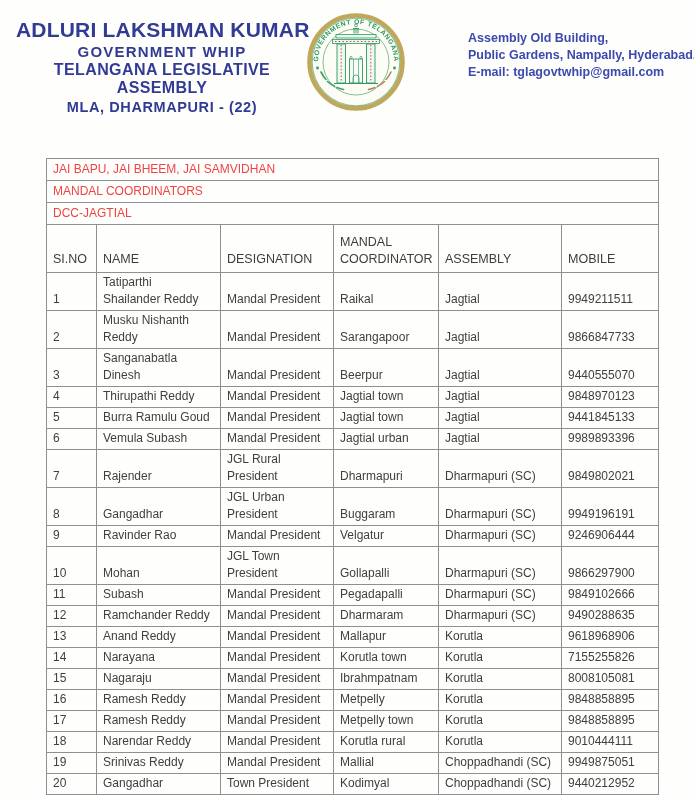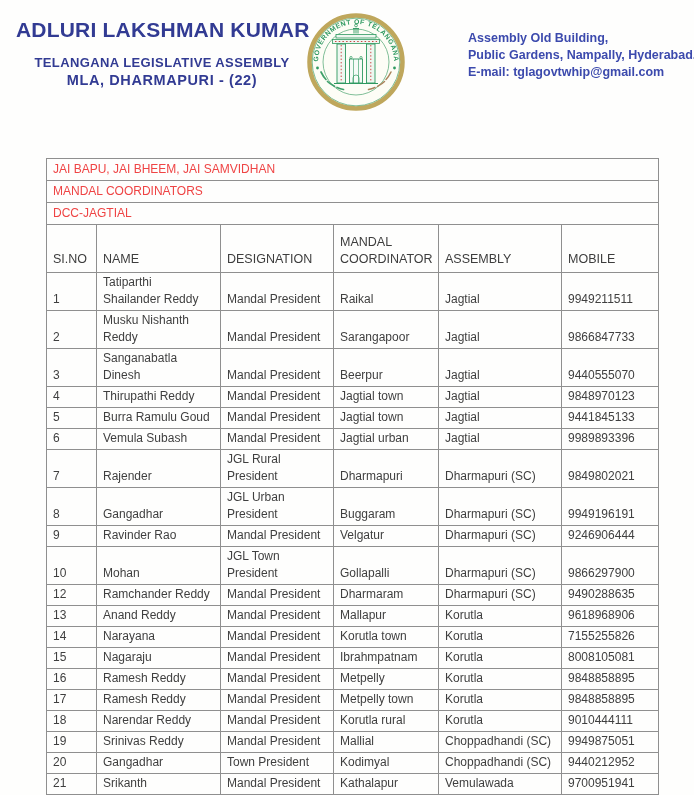--- a/index.html
+++ b/index.html
@@ -23,21 +23,21 @@
     box-sizing:border-box;
   }
   .lh-left {
     width:292px;
     text-align:center;
     color:#323b93;
     padding-top:6px;
   }
   .lh-name   { font-size:21px;   font-weight:bold; letter-spacing:0.2px; white-space:nowrap; }
   .lh-title  { font-size:15px;   font-weight:bold; letter-spacing:1.2px; margin-top:1px; }
-  .lh-assembly { font-size:13px; font-weight:bold; letter-spacing:0.4px; margin-top:13px; }
+  .lh-assembly { font-size:16px; font-weight:bold; letter-spacing:0.4px; margin-top:1px; }
   .lh-constituency { font-size:14.5px; font-weight:bold; letter-spacing:0.6px; margin-top:2px; }
   .lh-emblem { width:100px; height:100px; margin-left:-2px; }
   .lh-right {
     margin-left:62px;
     padding-top:18px;
     color:#3c4aad;
     font-size:12.5px;
     font-weight:bold;
     line-height:17px;
     white-space:nowrap;
@@ -81,20 +81,21 @@
 </style>
 </head>
 <body>
 
 <div class="page">
 
   <header class="letterhead">
 
     <div class="lh-left">
       <div class="lh-name">ADLURI LAKSHMAN KUMAR</div>
+      <div class="lh-title">GOVERNMENT WHIP</div>
       <div class="lh-assembly">TELANGANA LEGISLATIVE ASSEMBLY</div>
       <div class="lh-constituency">MLA, DHARMAPURI - (22)</div>
     </div>
 
     <div class="lh-emblem">
       <svg viewBox="0 0 100 100" width="100" height="100" aria-hidden="true">
 
         <circle cx="50" cy="50" r="46.5" fill="#fdfdf6" stroke="#bfa75c" stroke-width="4.5"></circle>
         <circle cx="50" cy="50" r="43.8" fill="none" stroke="#4aa36e" stroke-width="0.7"></circle>
         <circle cx="50" cy="50" r="33" fill="none" stroke="#4aa36e" stroke-width="0.7"></circle>
@@ -252,20 +253,28 @@
           </tr>
           <tr>
             <td>10</td>
             <td>Mohan</td>
             <td>JGL Town President</td>
             <td>Gollapalli</td>
             <td>Dharmapuri (SC)</td>
             <td>9866297900</td>
           </tr>
           <tr>
+            <td>11</td>
+            <td>Subash</td>
+            <td>Mandal President</td>
+            <td>Pegadapalli</td>
+            <td>Dharmapuri (SC)</td>
+            <td>9849102666</td>
+          </tr>
+          <tr>
             <td>12</td>
             <td>Ramchander Reddy</td>
             <td>Mandal President</td>
             <td>Dharmaram</td>
             <td>Dharmapuri (SC)</td>
             <td>9490288635</td>
           </tr>
           <tr>
             <td>13</td>
             <td>Anand Reddy</td>

